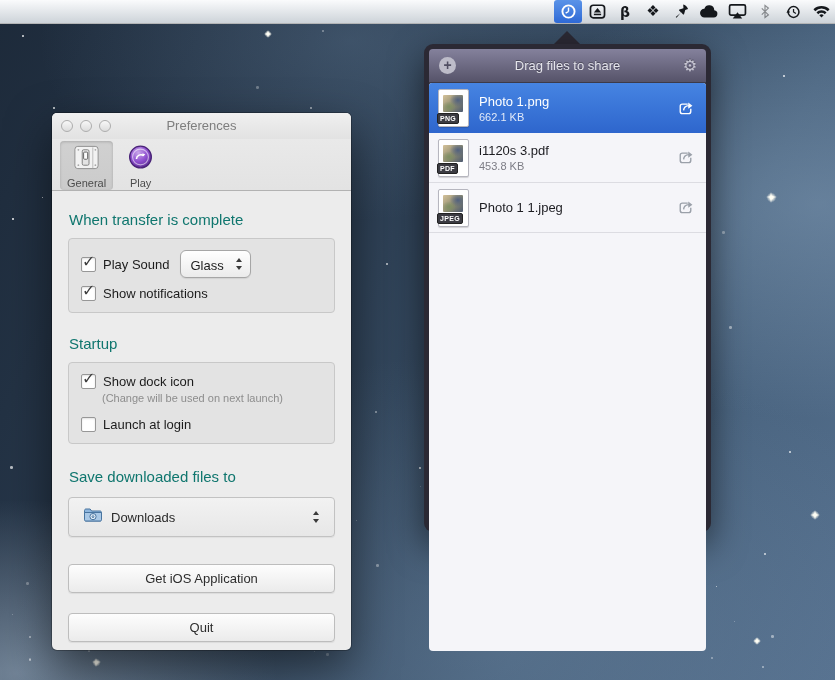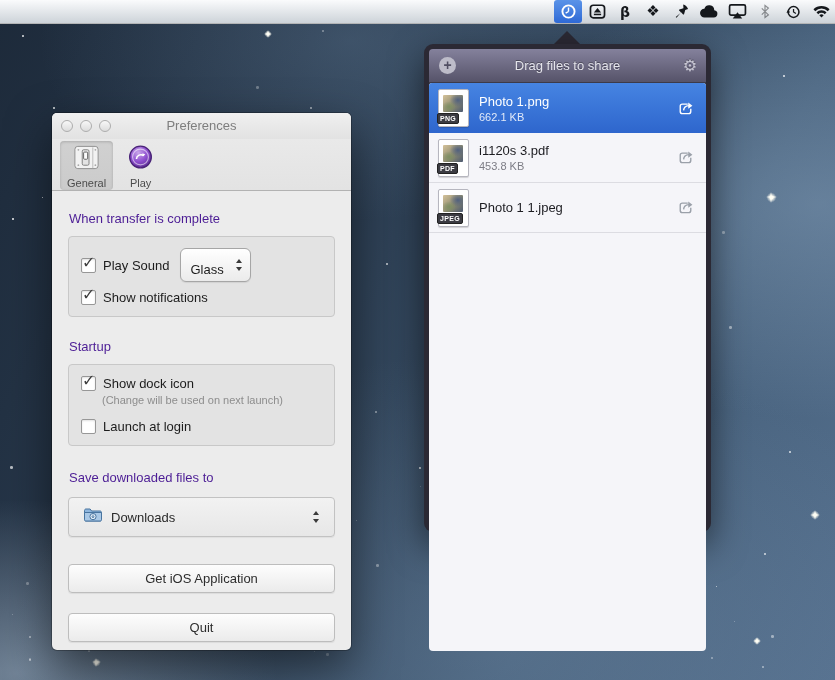--- a/index.html
+++ b/index.html
@@ -76,35 +76,35 @@
   .tl-group{position:absolute;left:9px;top:7px;display:flex;gap:7px;}
   .tl{width:12px;height:12px;border-radius:50%;border:1px solid #adadad;
     background:linear-gradient(#f8f8f8,#dcdcdc);box-sizing:border-box;}
   .win-title{text-align:center;line-height:26px;font-size:13px;color:#7e7e7e;}
   .toolbar{height:49px;display:flex;align-items:flex-start;padding:2px 0 0 8px;gap:6px;
     border-bottom:1px solid #b2b2b2;background:linear-gradient(#e9e9e9,#e3e3e3);}
   .tb-item{display:flex;flex-direction:column;align-items:center;padding:2px 7px 1px;border-radius:4px;}
   .tb-item.selected{background:rgba(0,0,0,.10);box-shadow:inset 0 1px 3px rgba(0,0,0,.18);}
   .tb-label{font-size:11px;color:#4c4c4c;margin-top:1px;}
   .content{padding:14px 16px 0;}
-  .sec-h{font-size:13px;color:#4c1d95;margin:6px 0 10px 1px;}
+  .sec-h{font-size:15px;color:#0f766e;margin:6px 0 10px 1px;}
   .sec-h.mt1{margin-top:22px;}
   .sec-h.mt2{margin-top:24px;margin-bottom:12px;}
   .group{background:#e3e3e3;border:1px solid #c8c8c8;border-radius:4px;padding:11px 12px;}
   .cb-row{display:flex;align-items:center;}
   .cb-row + .cb-row{margin-top:8px;}
   .cb{position:relative;width:13px;height:13px;background:#fff;border:1px solid #979797;
     border-radius:2px;margin-right:7px;flex:none;box-shadow:inset 0 1px 2px rgba(0,0,0,.12);}
   .cb.checked::after{content:"✓";position:absolute;left:0px;top:-6px;font-size:16px;
     font-weight:bold;color:#3c3c3c;font-family:"DejaVu Sans",sans-serif;}
   .cb-label{font-size:13px;color:#1c1c1c;}
   .note{font-size:11px;color:#8d8d8d;margin:3px 0 13px 21px;}
   .mini-popup{position:relative;margin-left:10px;height:22px;line-height:22px;
     background:linear-gradient(#ffffff,#ebebeb);border:1px solid #a6a6a6;border-radius:6px;
-    font-size:13px;color:#1c1c1c;padding:10px 26px 0 10px;box-shadow:0 1px 1px rgba(0,0,0,.08);}
+    font-size:13px;color:#1c1c1c;padding:4px 26px 0 10px;box-shadow:0 1px 1px rgba(0,0,0,.08);}
   .stepper{position:absolute;right:7px;top:50%;transform:translateY(-50%);width:7px;height:12px;}
   .stepper i{position:absolute;left:0;width:0;height:0;border-left:3.5px solid transparent;
     border-right:3.5px solid transparent;}
   .stepper .up{top:0;border-bottom:4.5px solid #3a3a3a;}
   .stepper .dn{bottom:0;border-top:4.5px solid #3a3a3a;}
   .big-popup{position:relative;height:38px;border:1px solid #c2c2c2;border-radius:4px;
     background:linear-gradient(#f2f2f2,#e7e7e7);display:flex;align-items:center;
     padding:0 14px;box-shadow:0 1px 1px rgba(0,0,0,.06);}
   .big-popup .val{font-size:13px;color:#2a2a2a;margin-left:8px;}
   .big-popup .stepper{right:14px;}

